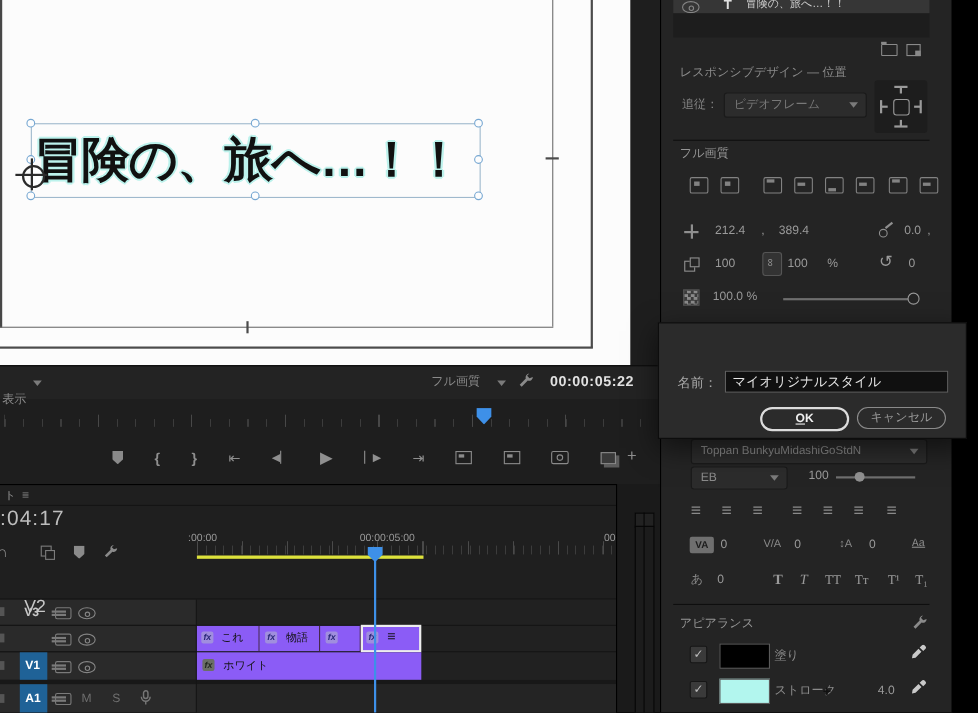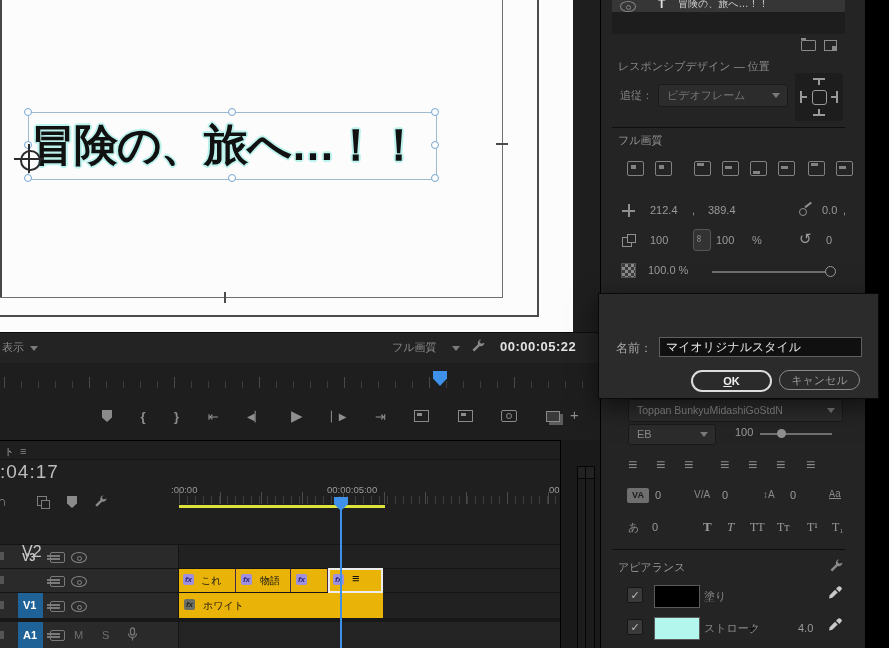--- a/index.html
+++ b/index.html
@@ -35,21 +35,21 @@
   .ic-camera{position:absolute;width:14px;height:10px;border:1.5px solid #8a8a8a;border-radius:2px;}
   .ic-camera::after{content:"";position:absolute;left:50%;top:50%;width:4px;height:4px;margin:-3px 0 0 -3px;border:1px solid #8a8a8a;border-radius:50%;}
   .ic-filmbtn{position:absolute;width:13px;height:10px;border:1.5px solid #8a8a8a;}
   .ic-filmbtn::after{content:"";position:absolute;left:2px;top:2px;width:5px;height:3px;background:#8a8a8a;}
   .ic-stack{position:absolute;width:12px;height:9px;border:1.5px solid #8a8a8a;background:#3a3a3a;box-shadow:3px 3px 0 #5c5c5c;}
   .ic-linksel{position:absolute;width:8px;height:8px;border:1.5px solid #7c7c7c;}
   .ic-linksel::after{content:"";position:absolute;left:3px;top:3px;width:7px;height:7px;background:#1f1f1f;border:1.5px solid #7c7c7c;}
   .ic-shield{position:absolute;width:10px;height:12px;background:#8a8a8a;clip-path:polygon(0 0,100% 0,100% 62%,50% 100%,0 62%);}
   .hdl{position:absolute;width:6px;height:6px;border:1px solid #76a7d2;border-radius:50%;background:#fdfdfd;}
   .sep-line{position:absolute;background:#141414;}
-  .clip{position:absolute;background:#eab308;}
+  .clip{position:absolute;background:#8b5cf6;}
   .fxb{position:absolute;width:11px;height:11px;border-radius:2px;background:#a08ede;color:#2a2878;font-style:italic;font-weight:bold;font-size:8px;line-height:11px;text-align:center;}
   .cliplabel{position:absolute;color:#141414;font-size:10px;line-height:1.1;}
   .pin-bar{position:absolute;background:#9a9a9a;}
   .dd{position:absolute;background:#2c2c2c;border:1px solid #1a1a1a;border-radius:3px;}
   .serifT{font-family:"Liberation Serif",serif;color:#9a9a9a;}
   .ticks-minor{position:absolute;background:repeating-linear-gradient(90deg,#3c3c3c 0 1px,transparent 1px 8px);}
   .ticks-major{position:absolute;background:repeating-linear-gradient(90deg,#4a4a4a 0 1px,transparent 1px 41px);}
   .mticks-minor{position:absolute;background:repeating-linear-gradient(90deg,#3c3c3c 0 1px,transparent 1px 17px);}
   .mticks-major{position:absolute;background:repeating-linear-gradient(90deg,#484848 0 1px,transparent 1px 85px);}
   .overlay-title{position:absolute;font-weight:800;color:#111;letter-spacing:-1px;
@@ -83,21 +83,21 @@
   <div class="hdl" style="left:431px;top:141px;"></div>
   <div class="hdl" style="left:24px;top:174px;"></div>
   <div class="hdl" style="left:228px;top:174px;"></div>
   <div class="hdl" style="left:431px;top:174px;"></div>
 
   <div class="abs" style="left:20px;top:150px;width:17px;height:17px;border:2px solid #2b2b2b;border-radius:50%;background:rgba(255,255,255,.3);"></div>
   <div class="abs" style="left:14px;top:158px;width:29px;height:1.5px;background:#2b2b2b;"></div>
   <div class="abs" style="left:28px;top:144px;width:1.5px;height:29px;background:#2b2b2b;"></div>
 
   <div class="abs" style="left:0;top:332px;width:600px;height:30px;background:#232323;border-top:1px solid #0c0c0c;"></div>
-  <span class="tx" style="left:2px;top:341px;color:#8a8a8a;">表示</span>
+  <span class="tx" style="left:2px;top:357px;color:#8a8a8a;">表示</span>
   <div class="chev" style="left:30px;top:346px;"></div>
   <span class="tx" style="left:392px;top:341px;color:#8a8a8a;">フル画質</span>
   <div class="chev" style="left:452px;top:346px;"></div>
   <svg class="abs" style="left:470px;top:338px;" width="16" height="16" viewBox="0 0 15 15">
       <path d="M13.5 4.5a3.2 3.2 0 0 1-4.3 3L4 12.7 2.3 11l5.2-5.2a3.2 3.2 0 0 1 3-4.3L8.6 3.4l2 2z" fill="#8a8a8a"></path>
     </svg>
   <span class="tx" style="left:500px;top:339px;color:#e2e2e2;font-size:13px;letter-spacing:.5px;font-weight:bold;">00:00:05:22</span>
 
   <div class="mticks-minor" style="left:4px;top:381px;width:592px;height:7px;"></div>
   <div class="mticks-major" style="left:4px;top:377px;width:592px;height:11px;"></div>

